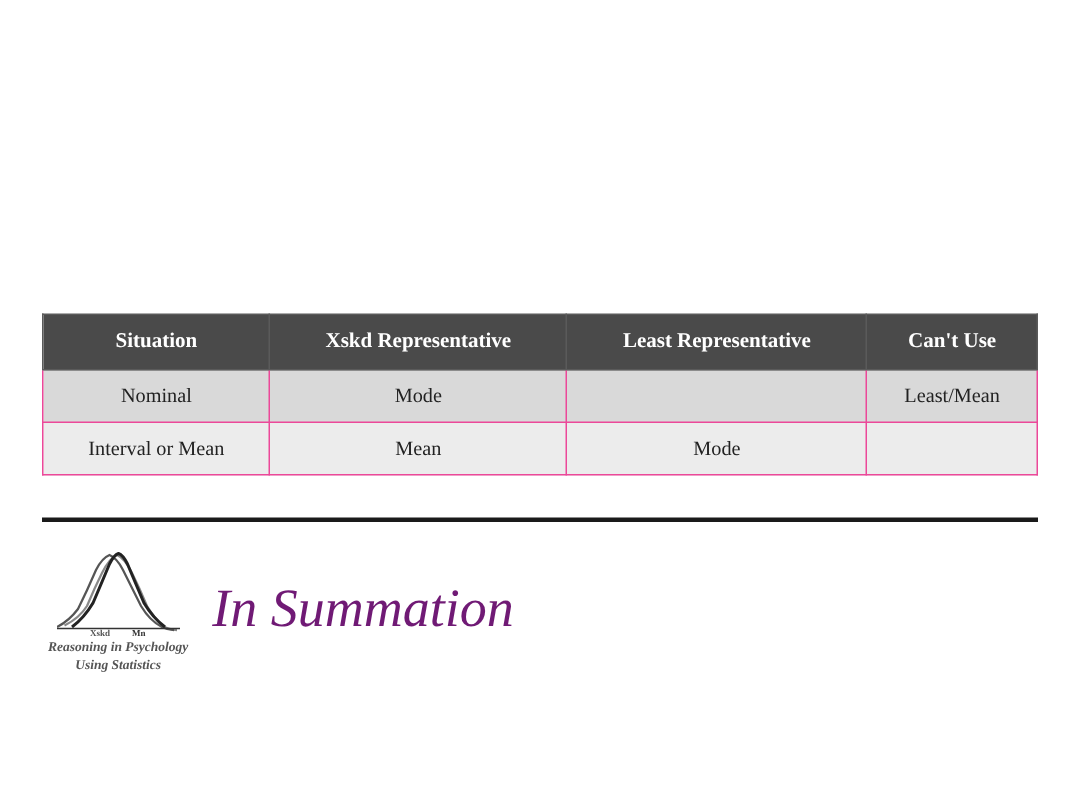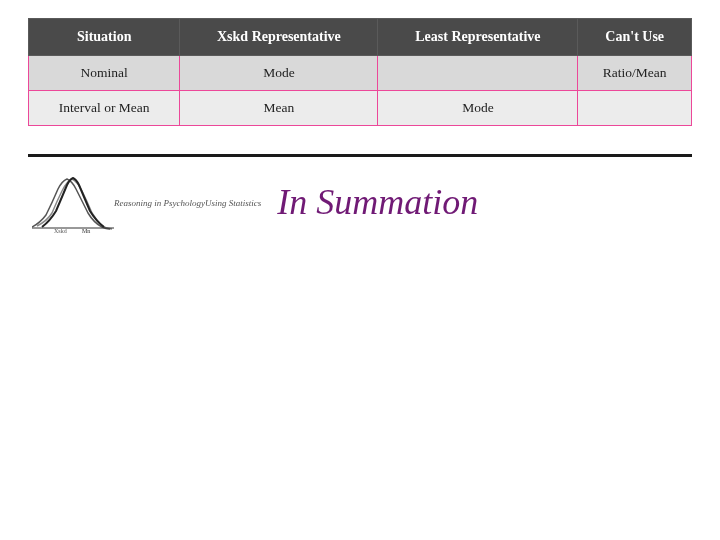--- a/index.html
+++ b/index.html
@@ -10,20 +10,21 @@
       font-family: 'Georgia', serif;
       overflow: hidden;
     }
 
     .page {
       width: 720px;
       height: 448px;
       display: flex;
       flex-direction: column;
       padding: 18px 28px 0 28px;
+      justify-content: flex-end;
     }
 
     .table-container {
       width: 100%;
     }
 
     table {
       width: 100%;
       border-collapse: collapse;
       font-size: 13.5px;
@@ -94,21 +95,23 @@
     .caption-text {
       font-size: 9px;
       color: #555;
       text-align: center;
       margin-top: 2px;
       font-style: italic;
     }
 
     .graphic-wrapper {
       display: flex;
+      flex-direction: column;
       align-items: center;
+      font-weight: bold;
     }
   </style>
 </head>
 <body>
 
 <div class="page">
   <div class="table-container">
     <table>
       <thead>
         <tr>
@@ -116,21 +119,21 @@
           <th>Xskd Representative</th>
           <th>Least Representative</th>
           <th>Can't Use</th>
         </tr>
       </thead>
       <tbody id="table-body">
       <tr>
             <td>Nominal</td>
             <td>Mode</td>
             <td></td>
-            <td>Ratio/Mean</td>
+            <td>Least/Mean</td>
           </tr>
           <tr>
             <td>Interval or Mean</td>
             <td>Mean</td>
             <td>Mode</td>
             <td></td>
           </tr>
         </tbody>
     </table>
   </div>

